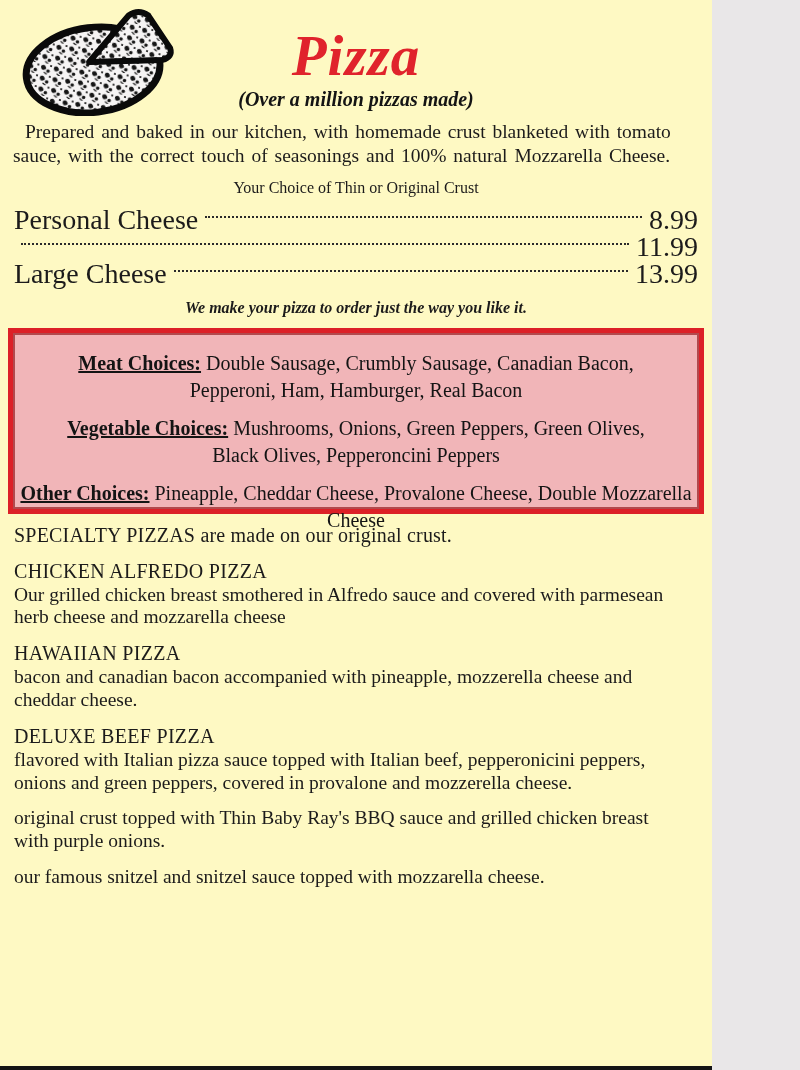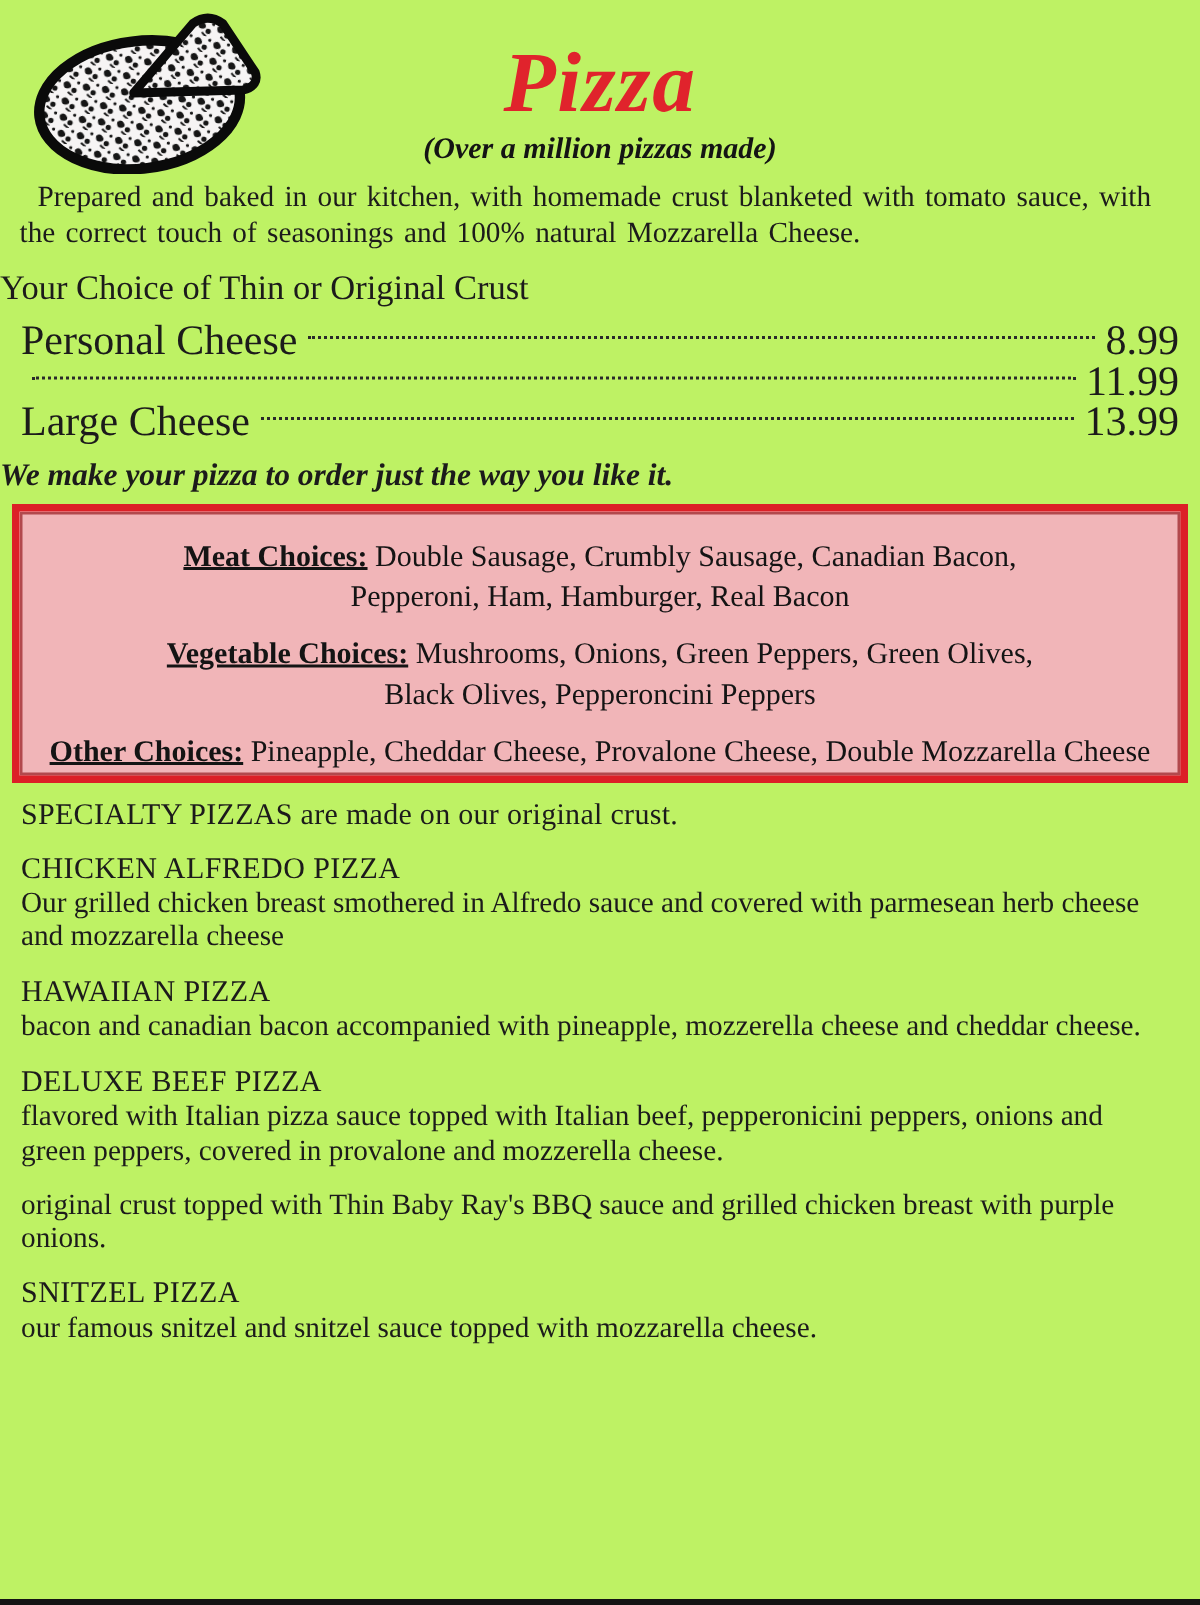--- a/index.html
+++ b/index.html
@@ -1,46 +1,46 @@
 <!DOCTYPE html>
 <html><head>
 <meta charset="utf-8">
 <style>
   * { margin:0; padding:0; box-sizing:border-box; }
   html,body { width:800px; }
   body { font-family:"Liberation Serif", serif; background:#e9e7e8; }
   .page {
-    position:relative; width:800px; height:1070px;
-    background:#bef264; color:#1c1b1b; overflow:hidden;
+    position:relative; width:712px; height:1070px;
+    background:#fef9c3; color:#1c1b1b; overflow:hidden;
   }
   .pizza-art { position:absolute; left:14px; top:4px; width:168px; height:112px; }
 
   .title {
     text-align:center; font-style:italic; font-weight:bold;
     font-size:57px; line-height:1; padding-top:27px; color:#e0232c;
     letter-spacing:1px;
   }
   .subtitle {
     text-align:center; font-weight:bold; font-style:italic;
     font-size:20px; margin-top:4px; color:#141414;
   }
   .intro {
     margin:9px 13px 0 13px; font-size:19.5px; line-height:1.22;
     text-indent:12px; word-spacing:2px;
   }
-  .crust-line { text-align:left; font-size:23px; margin-top:11px; }
+  .crust-line { text-align:center; font-size:16px; margin-top:11px; }
 
   .price-list { margin:9px 14px 0 14px; }
   .price-row { display:flex; align-items:center; font-size:28px; line-height:27px; }
   .price-row .leader {
     flex:1; border-bottom:2px dotted #2a2a2a; margin:0 7px 5px 7px;
   }
   .price-row .price { min-width:46px; text-align:right; }
 
-  .notes { text-align:left; font-weight:bold; font-style:italic; font-size:21px; margin-top:8px; }
+  .notes { text-align:center; font-weight:bold; font-style:italic; font-size:16px; margin-top:8px; }
   .notes div { line-height:26px; }
 
   .choices-box {
     margin:7px 8px 0 8px; height:186px;
     background:#f1b5b8; border:5px solid #dc2027;
     box-shadow: inset 0 0 0 2px #b2494d;
     text-align:center; font-size:20px; color:#141414;
     padding-top:17px;
   }
   .choice-group { line-height:27px; margin:0 auto; }
@@ -135,21 +135,20 @@
       <div class="spec-desc">bacon and canadian bacon accompanied with pineapple, mozzerella cheese and cheddar cheese.</div>
     </div>
     <div class="spec-item">
       <div class="spec-name">DELUXE BEEF PIZZA</div>
       <div class="spec-desc">flavored with Italian pizza sauce topped with Italian beef, pepperonicini peppers, onions and green peppers, covered in provalone and mozzerella cheese.</div>
     </div>
     <div class="spec-item">
       <div class="spec-desc">original crust topped with Thin Baby Ray's BBQ sauce and grilled chicken breast with purple onions.</div>
     </div>
     <div class="spec-item">
-      <div class="spec-name">SNITZEL PIZZA</div>
       <div class="spec-desc">our famous snitzel and snitzel sauce topped with mozzarella cheese.</div>
     </div>
   </div>
 
 
   <div class="scan-edge-bottom"></div>
 
 </div>
 
 </body></html>

